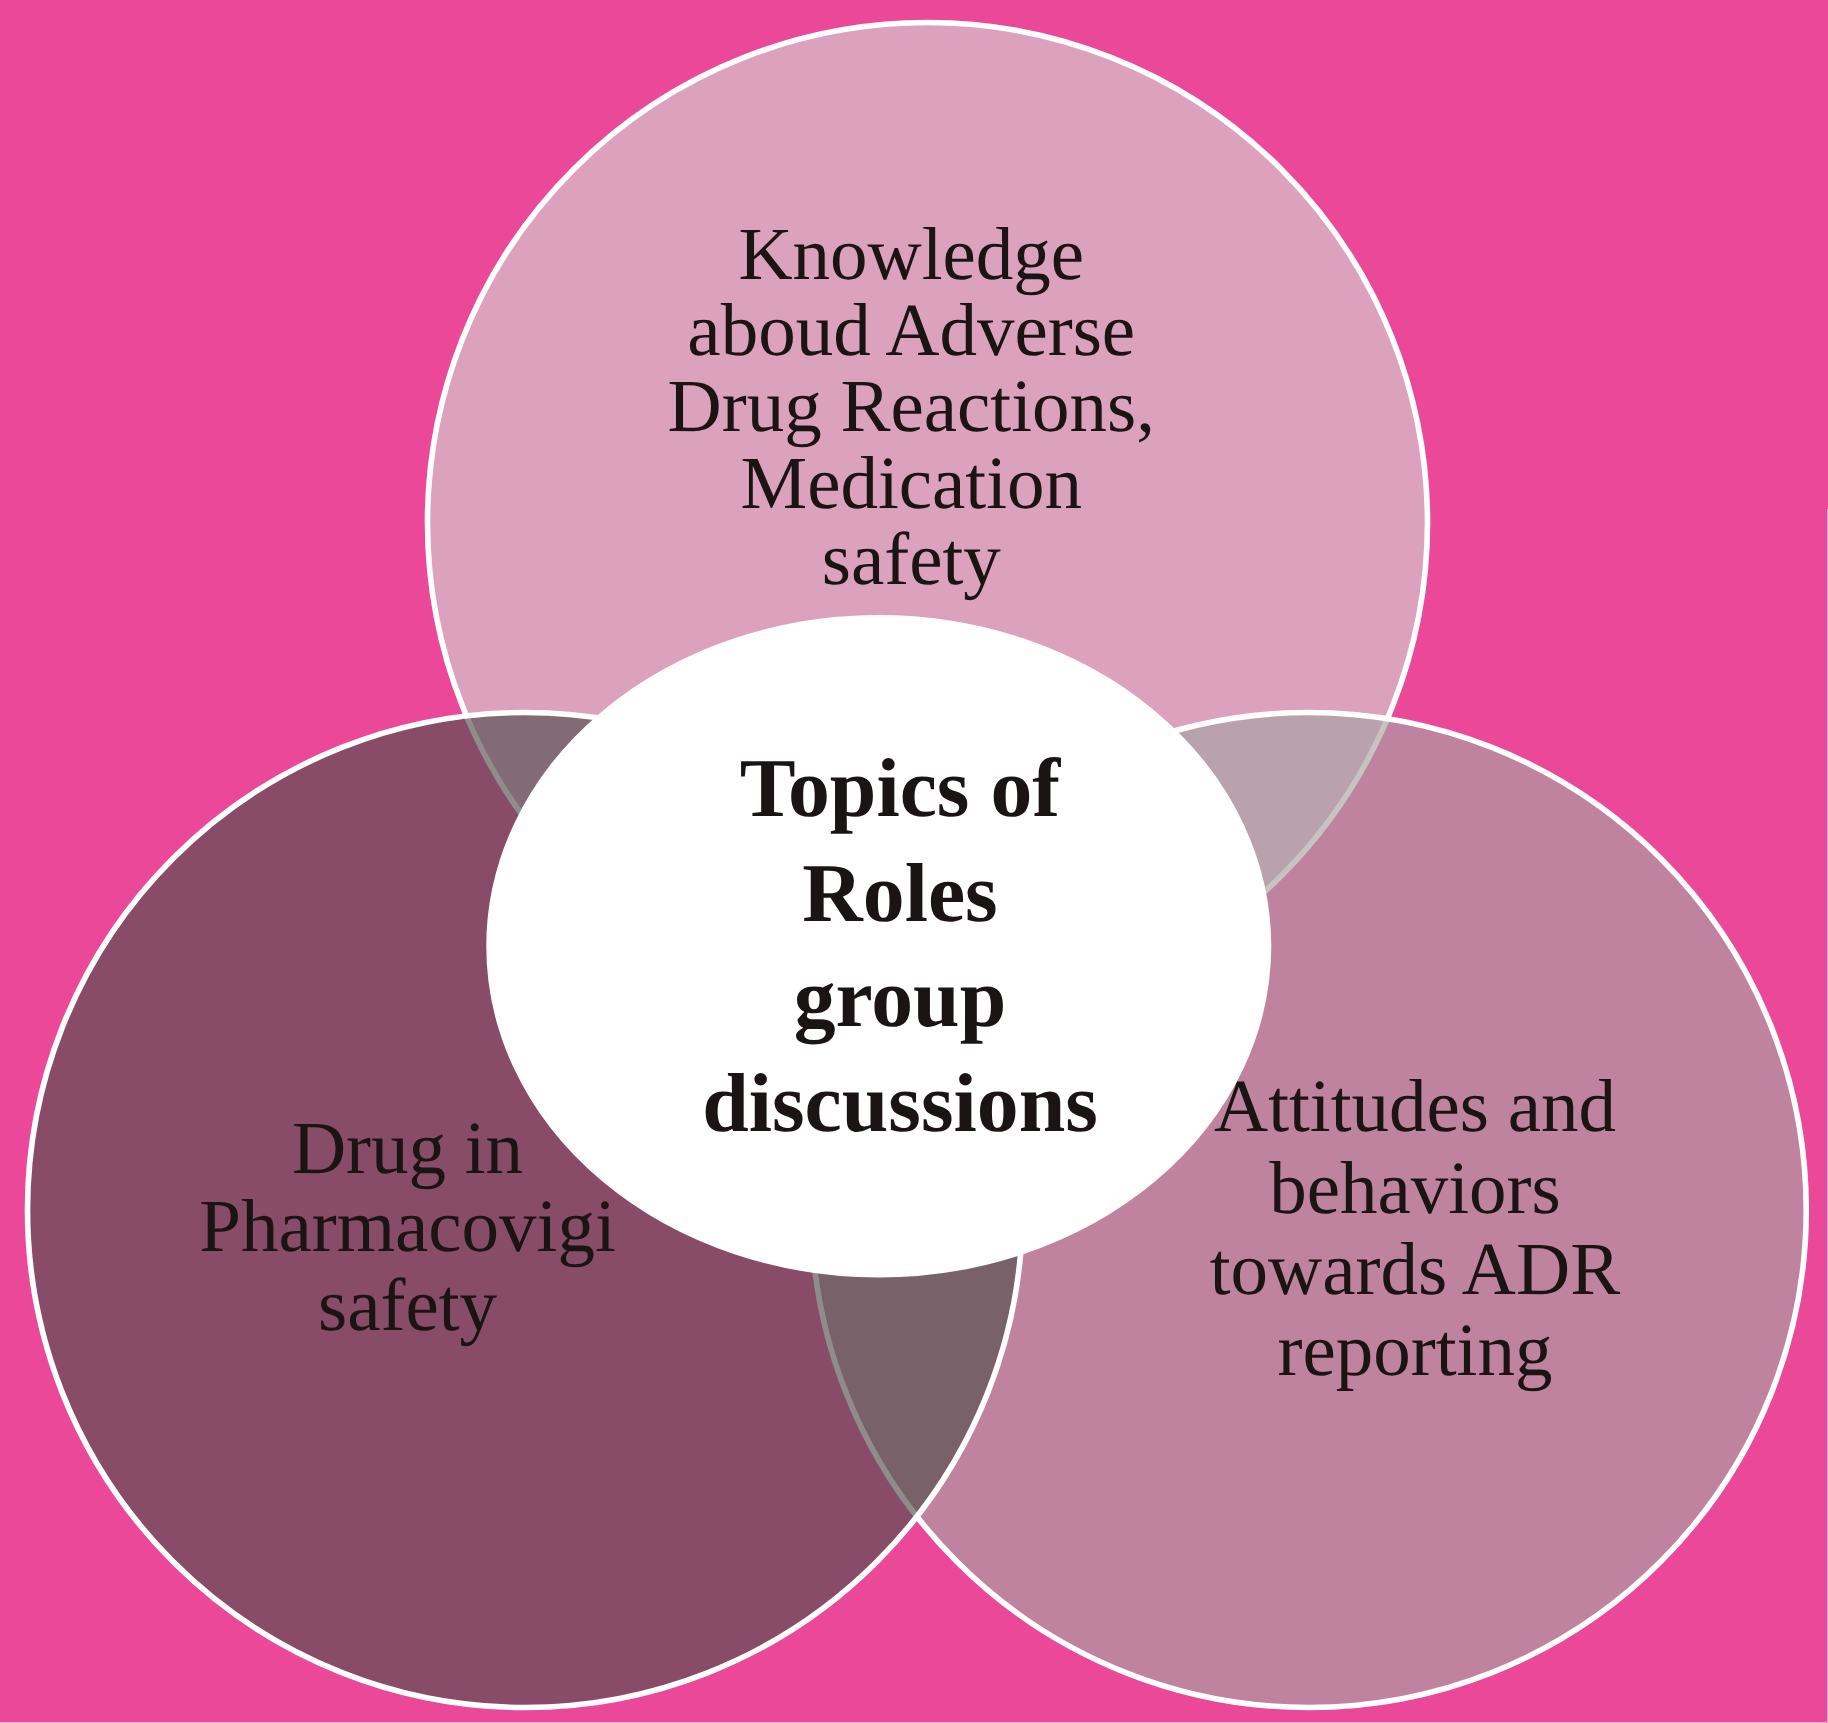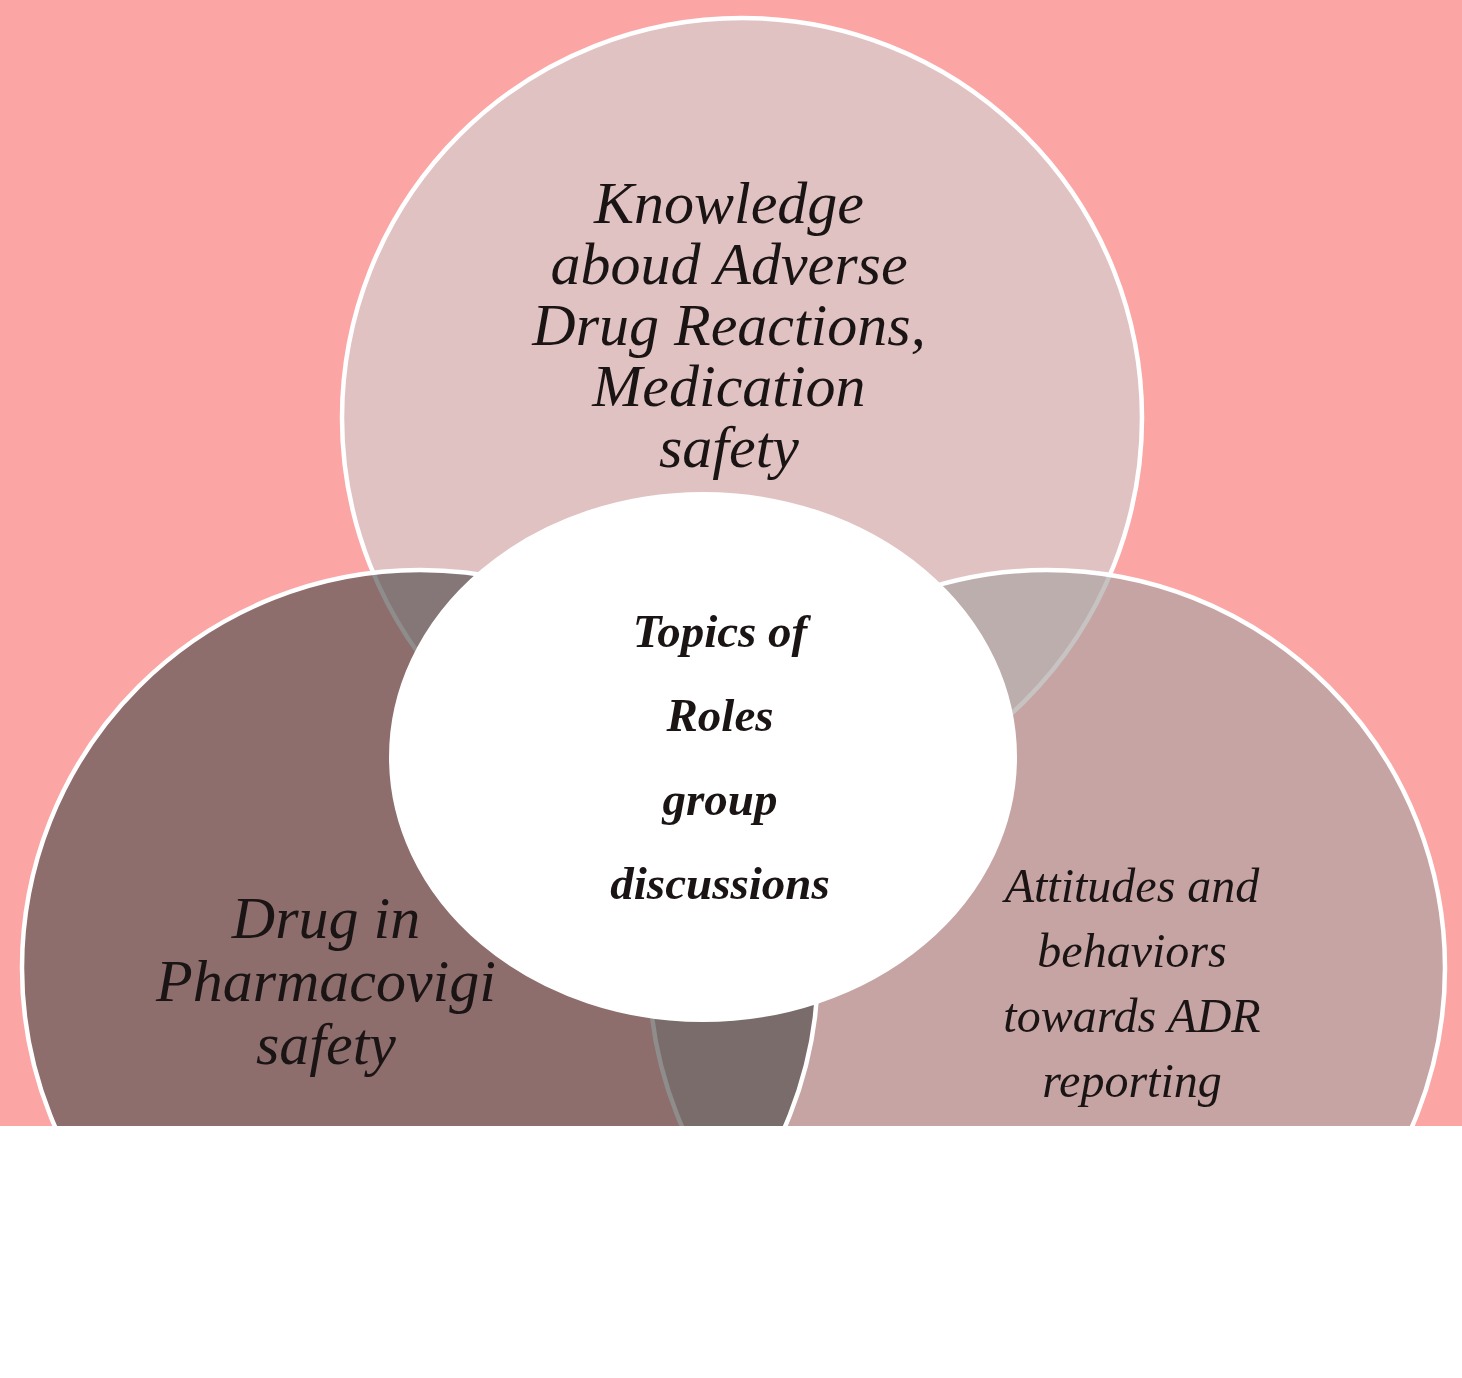--- a/index.html
+++ b/index.html
@@ -3,25 +3,24 @@
 <meta charset="utf-8">
 <style>
   html, body {
     margin: 0;
     padding: 0;
     background: #ffffff;
   }
   .stage {
     position: relative;
     width: 1462px;
-    height: 1126px;
-    background: #fca5a5;
+    height: 1378px;
+    background: #ec4899;
     overflow: hidden;
     font-family: "Liberation Serif", serif;
-    font-style: italic;
   }
   .stage svg {
     position: absolute;
     left: 0;
     top: 0;
   }
   .venn-circle {
     stroke: #ffffff;
     stroke-width: 4.5;
   }
@@ -49,28 +48,28 @@
     left: 126px;
     top: 887px;
     width: 400px;
     font-size: 60px;
     line-height: 63px;
   }
   .right-label {
     left: 932px;
     top: 853px;
     width: 400px;
-    font-size: 48px;
+    font-size: 60px;
     line-height: 65px;
   }
   .center-label {
     left: 520px;
     top: 589px;
     width: 400px;
-    font-size: 47px;
+    font-size: 67px;
     line-height: 84px;
     font-weight: bold;
   }
 </style>
 </head>
 <body>
 
 <div class="stage">
 
   <svg width="1462" height="1378" viewBox="0 0 1462 1378">

